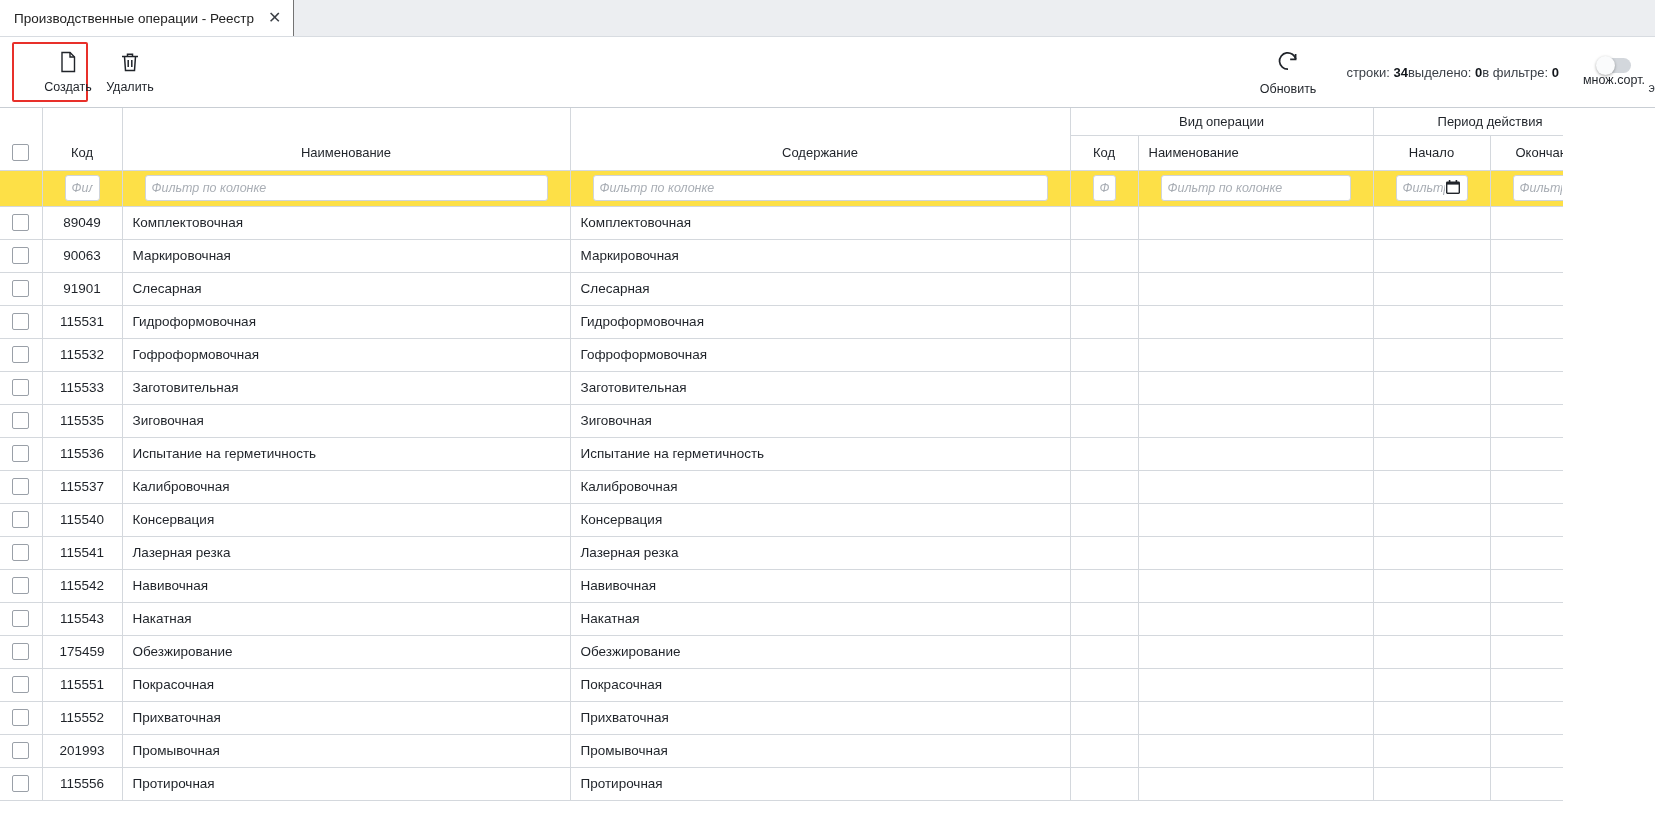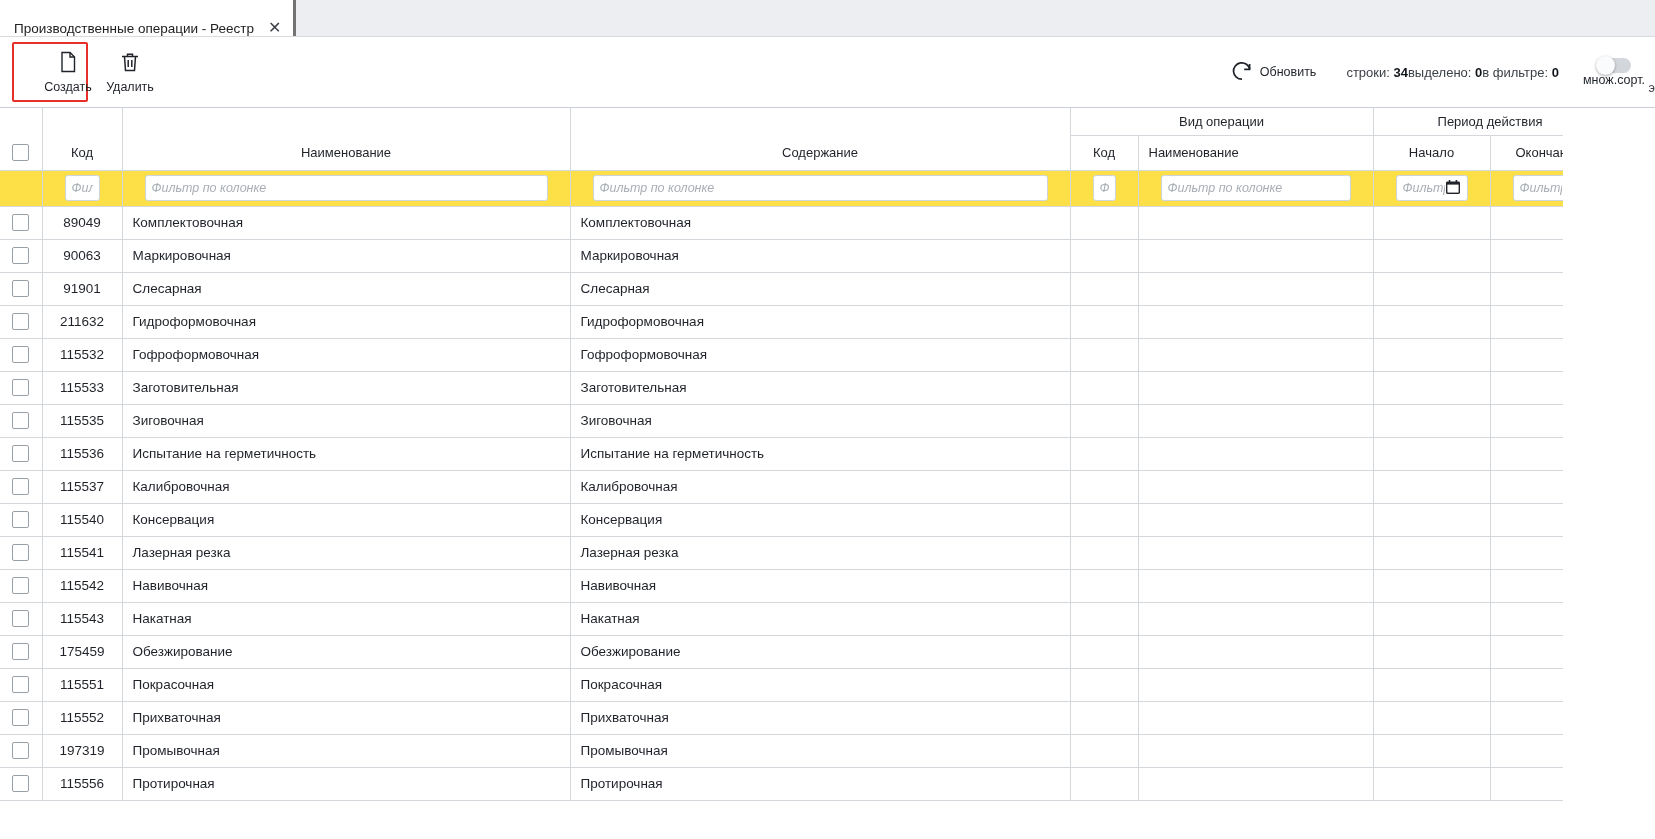--- a/index.html
+++ b/index.html
@@ -27,24 +27,24 @@
     height: 36px;
     background: #eceef1;
     display: flex;
     align-items: flex-end;
     border-bottom: 1px solid #d8dce1;
   }
   .tab {
     height: 36px;
     background: #ffffff;
     display: flex;
-    align-items: flex-end;
+    align-items: center;
     padding: 0 12px 0 14px;
     gap: 14px;
-    border-right: 3px solid #737373;
+    border-right: 1px solid #737373;
     box-sizing: border-box;
     max-width: 380px;
   }
   .tab-title {
     font-size: 13.5px;
     color: #222;
     white-space: nowrap;
   }
   .tab-close {
     font-size: 16px;
@@ -99,21 +99,21 @@
 
   .tb-right {
     margin-left: auto;
     display: flex;
     align-items: center;
     gap: 24px;
     padding-right: 4px;
   }
   .refresh-btn {
     display: flex;
-    flex-direction: row;
+    flex-direction: column;
     align-items: center;
     gap: 5px;
     cursor: pointer;
     padding: 2px 6px;
     justify-content: center;
   }
   .refresh-btn .lbl {
     font-size: 12.5px;
     color: #1f2329;
   }
@@ -469,21 +469,21 @@
             <td>Слесарная</td>
             <td>Слесарная</td>
             <td class="code"></td>
             <td></td>
             <td class="code"></td>
             <td class="code"></td>
             <td></td>
           </tr>
           <tr>
             <td class="chk-cell"><span class="cbx"></span></td>
-            <td class="code">211632</td>
+            <td class="code">115531</td>
             <td>Гидроформовочная</td>
             <td>Гидроформовочная</td>
             <td class="code"></td>
             <td></td>
             <td class="code"></td>
             <td class="code"></td>
             <td></td>
           </tr>
           <tr>
             <td class="chk-cell"><span class="cbx"></span></td>
@@ -612,21 +612,21 @@
             <td>Прихваточная</td>
             <td>Прихваточная</td>
             <td class="code"></td>
             <td></td>
             <td class="code"></td>
             <td class="code"></td>
             <td></td>
           </tr>
           <tr>
             <td class="chk-cell"><span class="cbx"></span></td>
-            <td class="code">197319</td>
+            <td class="code">201993</td>
             <td>Промывочная</td>
             <td>Промывочная</td>
             <td class="code"></td>
             <td></td>
             <td class="code"></td>
             <td class="code"></td>
             <td></td>
           </tr>
           <tr>
             <td class="chk-cell"><span class="cbx"></span></td>

